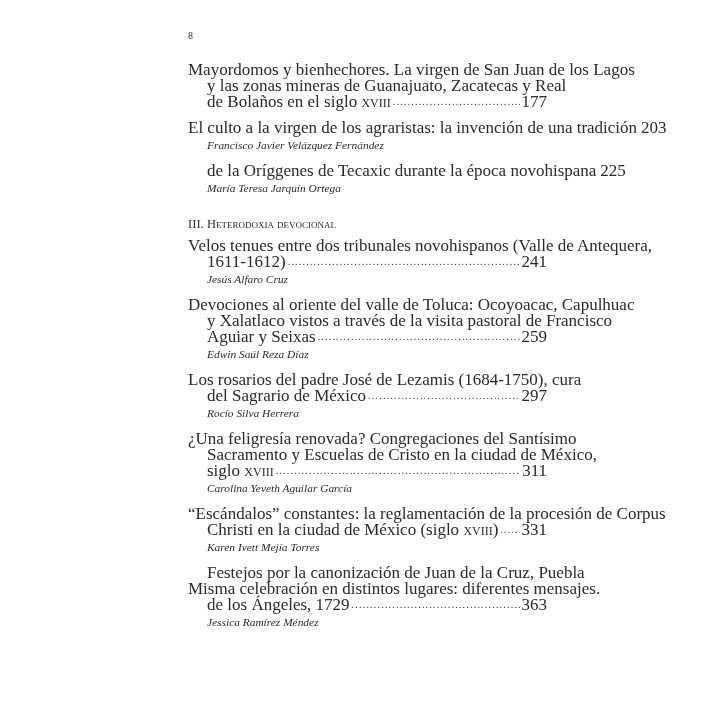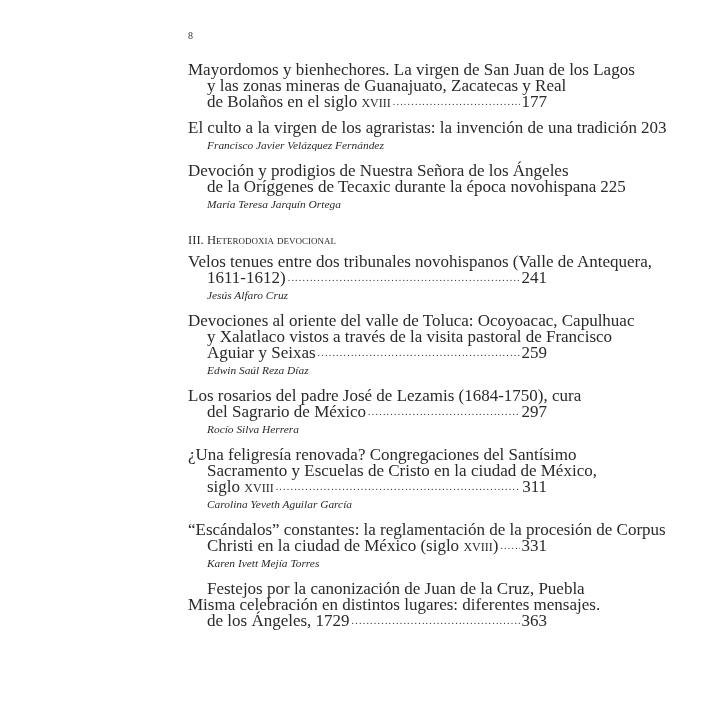--- a/index.html
+++ b/index.html
@@ -67,21 +67,20 @@
     <div class="entry">
       <div class="line leader">
         <span class="txt">El culto a la virgen de los agraristas: la invención de una tradición</span>
         <span class="dots"></span>
         <span class="pg">203</span>
       </div>
       <div class="author">Francisco Javier Velázquez Fernández</div>
     </div>
 
     <div class="entry">
-      <div class="line">Devoción y prodigios de Nuestra Señora de los Ángeles</div>
       <div class="line cont leader">
         <span class="txt">de la Oríggenes de Tecaxic durante la época novohispana</span>
         <span class="dots"></span>
         <span class="pg">225</span>
       </div>
       <div class="author">María Teresa Jarquín Ortega</div>
     </div>
 
     <div class="section-head">
       <span>III. </span><span class="sc-text">Heterodoxia devocional</span>
@@ -140,16 +139,17 @@
     </div>
 
     <div class="entry">
       <div class="line cont">Festejos por la canonización de Juan de la Cruz, Puebla</div>
       <div class="line">Misma celebración en distintos lugares: diferentes mensajes.</div>
       <div class="line cont leader">
         <span class="txt">de los Ángeles, 1729</span>
         <span class="dots"></span>
         <span class="pg">363</span>
       </div>
+      <div class="author">Jessica Ramírez Méndez</div>
     </div>
 
   </div>
 </div>
 
 </body></html>

